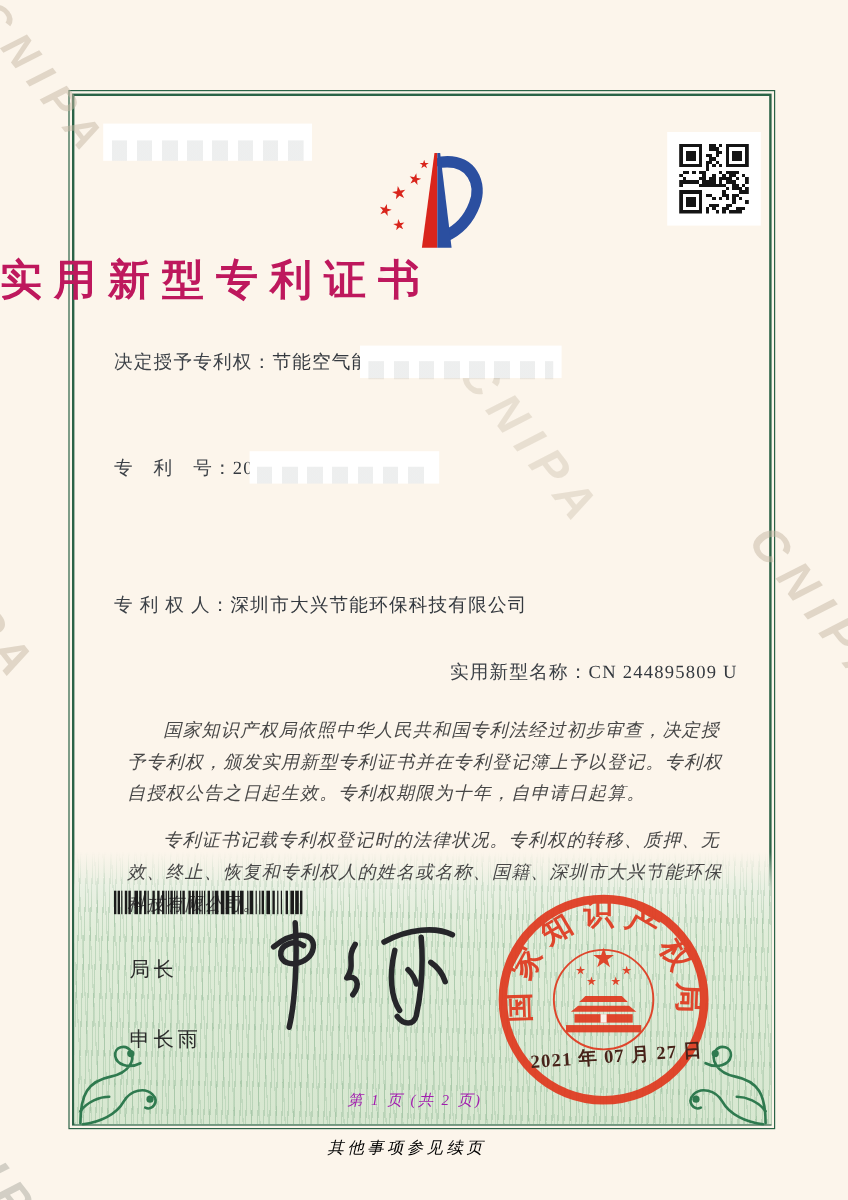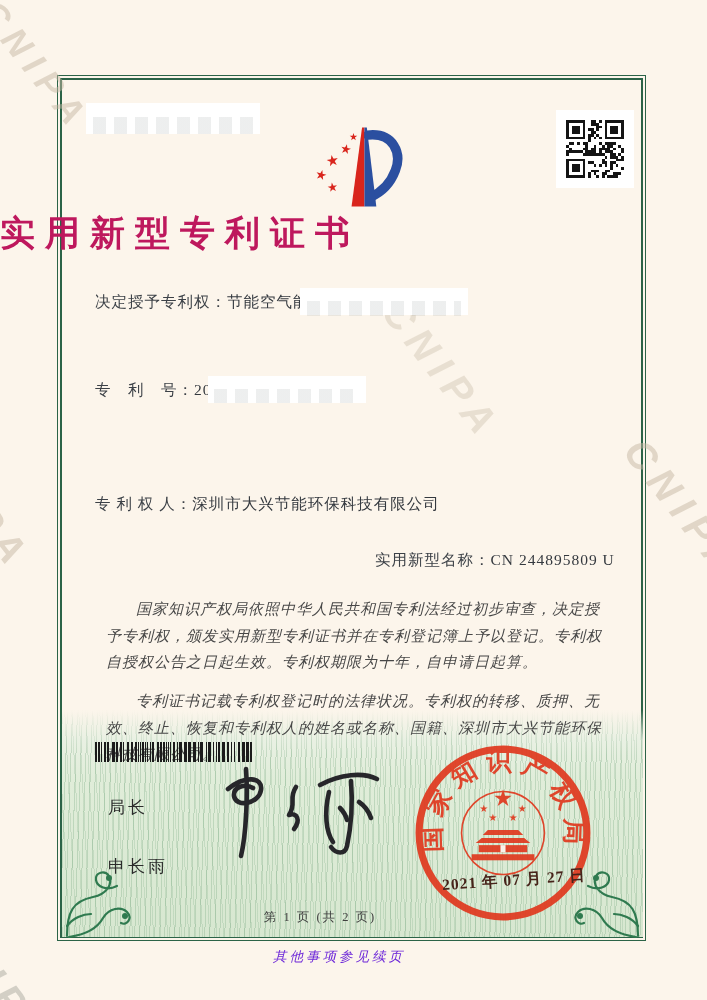--- a/index.html
+++ b/index.html
@@ -50,24 +50,24 @@
   .fl-left{left:63px;top:870px;}
   .fl-right{left:562px;top:870px;transform:scaleX(-1);}
   .barcode{position:absolute;left:95px;top:742px;width:158px;height:20px;z-index:3;}
   .director{position:absolute;left:108px;font-family:Liberation Serif, serif;
             font-size:17px;color:#2b2b2b;letter-spacing:3px;z-index:3;}
   .d1{top:796px;} .d2{top:831px;margin-top:24px;}
   .signature{position:absolute;left:200px;top:757px;width:195px;height:112px;z-index:3;}
   .seal{position:absolute;left:412px;top:742px;width:182px;height:182px;z-index:3;opacity:.93;}
   .sealdate{position:absolute;left:428px;top:870px;width:172px;text-align:center;font-size:15.5px;
             color:#47231a;font-weight:bold;letter-spacing:1px;transform:rotate(-4deg);z-index:4;}
-  .pageinfo{position:absolute;left:238px;top:909px;width:164px;text-align:center;font-size:12.5px;
-            color:#404040;letter-spacing:2px;z-index:3;}
+  .pageinfo{position:absolute;left:238px;top:909px;width:164px;text-align:right;font-size:12.5px;
+            color:#a21caf;letter-spacing:2px;z-index:3;font-style:italic;}
   .contnote{position:absolute;left:0;top:948px;width:678px;text-align:center;font-size:13.5px;
-            color:#6d28d9;letter-spacing:3px;z-index:2;font-style:italic;}
+            color:#000000;letter-spacing:3px;z-index:2;font-style:italic;}
 </style>
 </head>
 <body>
 
 <div class="page">
 
   <div class="wm wm1">CNIPA</div>
   <div class="wm wm2">CNIPA</div>
   <div class="wm wm3">CNIPA</div>
   <div class="wm wm4">CNIPA</div>

